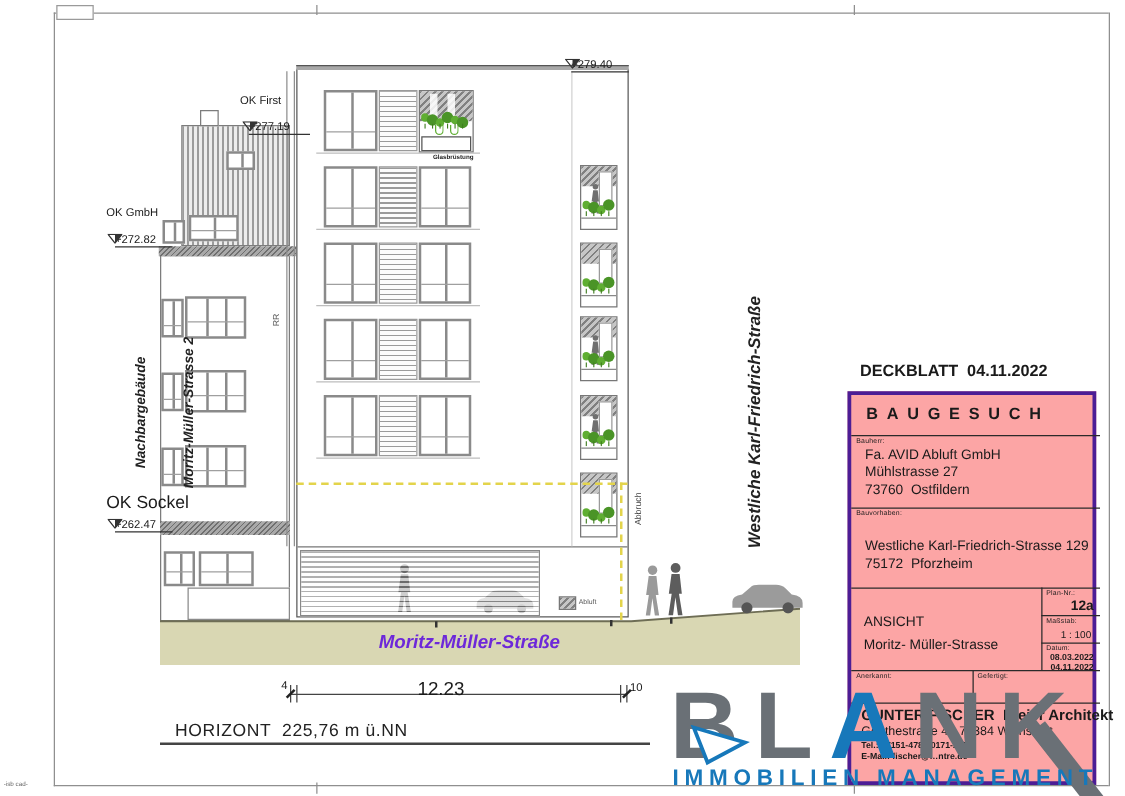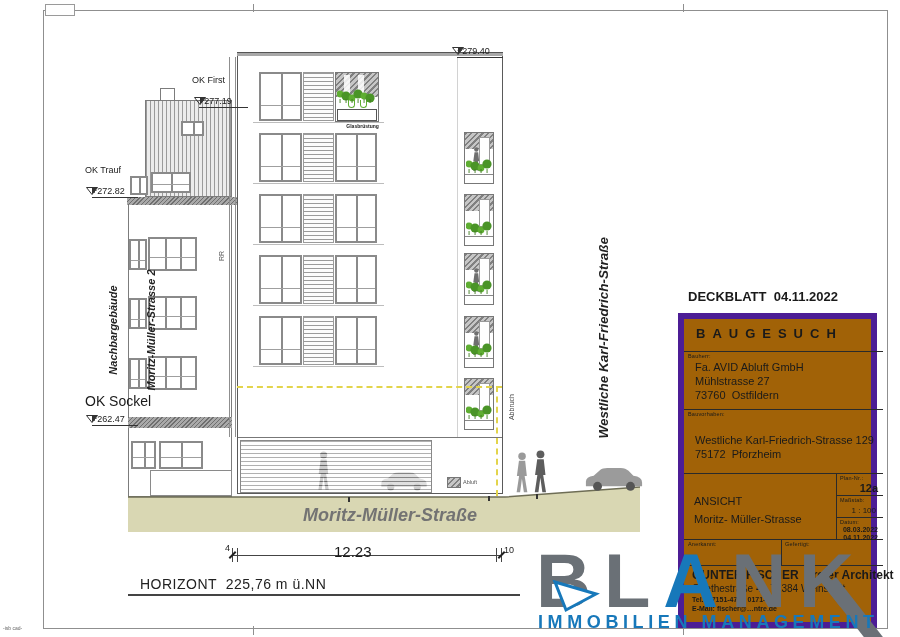--- a/index.html
+++ b/index.html
@@ -100,21 +100,21 @@
   <div class="abs hatchD" style="left:447px;top:477px;width:14px;height:11px;border:1px solid #777;z-index:6"></div>
   <div class="t" style="left:463px;top:479px;font-size:5.5px;color:#555;z-index:6">Abluft</div>
 
   <svg class="abs" style="left:128px;top:484px;z-index:5" width="514" height="50" viewBox="0 0 514 50">
     <polygon points="0,13 377,13 512,3 512,48 0,48" fill="#d9d7b3"></polygon>
     <polyline points="0,13 377,13 512,3" fill="none" stroke="#6e6d55" stroke-width="1.5"></polyline>
     <rect x="220" y="13" width="2" height="5" fill="#333"></rect>
     <rect x="360" y="12" width="2" height="5" fill="#333"></rect>
     <rect x="408" y="10" width="2" height="5" fill="#333"></rect>
   </svg>
-  <div class="t it b" style="left:303px;top:505px;font-size:18px;color:#737373;z-index:6">Moritz-Müller-Straße</div>
+  <div class="t it b" style="left:303px;top:505px;font-size:15px;color:#6d28d9;z-index:6">Moritz-Müller-Straße</div>
 
   <div class="abs" id="street-people" style="left:0;top:0;z-index:6">
       <svg viewBox="0 0 14 34" width="18.11764705882353" height="44" style="position: absolute; left: 513px; top: 452px; fill: rgb(154, 154, 154);">
         <use href="#person-sym"></use>
       </svg>
       <svg viewBox="0 0 14 34" width="18.941176470588236" height="46" style="position: absolute; left: 531px; top: 450px; fill: rgb(93, 93, 93);">
         <use href="#person-sym"></use>
       </svg>
     </div>
   <div class="abs" id="street-car" style="left:583px;top:464px;width:62px;height:28px;z-index:6">
@@ -133,21 +133,21 @@
 
   <div class="t" style="left:192px;top:75px;font-size:9px;z-index:9">OK First</div>
   <div class="t" style="left:189px;top:86px;font-size:9px;z-index:9">
     <span style="border-bottom:1px solid #333;display:inline-block;width:49px">+277.19</span>
   </div>
   <svg class="abs" style="left:194px;top:97px;z-index:9" width="12" height="8" viewBox="0 0 12 8">
       <path d="M0.5 0.5 H11.5 L6 7.5 Z" fill="none" stroke="#333"></path>
       <path d="M6 0.5 L11.5 0.5 L6 7.5 Z" fill="#333"></path>
     </svg>
 
-  <div class="t" style="left:85px;top:165px;font-size:9px;z-index:9">OK Trauf</div>
+  <div class="t" style="left:85px;top:165px;font-size:9px;z-index:9">OK GmbH</div>
   <div class="t" style="left:82px;top:176px;font-size:9px;z-index:9">
     <span style="border-bottom:1px solid #333;display:inline-block;width:46px">+272.82</span>
   </div>
   <svg class="abs" style="left:86px;top:187px;z-index:9" width="12" height="8" viewBox="0 0 12 8">
       <path d="M0.5 0.5 H11.5 L6 7.5 Z" fill="none" stroke="#333"></path>
       <path d="M6 0.5 L11.5 0.5 L6 7.5 Z" fill="#333"></path>
     </svg>
 
   <div class="t" style="left:85px;top:393px;font-size:14px;z-index:9">OK Sockel</div>
   <div class="t" style="left:82px;top:404px;font-size:9px;z-index:9">
@@ -173,21 +173,21 @@
   <div class="blk" style="left:501px;top:548px;width:1px;height:14px;background:#444;z-index:9"></div>
   <div class="blk" style="left:497px;top:554px;width:9px;height:2px;background:#222;transform:rotate(-45deg);z-index:9"></div>
   <div class="t" style="left:225px;top:543px;font-size:9px;z-index:9">4</div>
   <div class="t" style="left:334px;top:543px;font-size:15px;z-index:9">12.23</div>
   <div class="t" style="left:504px;top:545px;font-size:9px;z-index:9">10</div>
 
   <div class="t" style="left:140px;top:576px;font-size:14px;letter-spacing:.5px;color:#222;z-index:9">HORIZONT  225,76 m ü.NN</div>
   <div class="blk" style="left:128px;top:594px;width:392px;height:2px;background:#444;z-index:9"></div>
 
   <div class="t" style="left:688px;top:290px;font-size:13px;font-weight:600;z-index:10">DECKBLATT  04.11.2022</div>
-  <div class="abs" style="left:678px;top:313px;width:199px;height:315px;border:6px solid #4c1d95;background:#a16207;z-index:10">
+  <div class="abs" style="left:678px;top:313px;width:199px;height:315px;border:3px solid #4c1d95;background:#fca5a5;z-index:10">
     <div class="tb-line" style="left:0;top:32px;width:199px;height:1px"></div>
     <div class="tb-line" style="left:0;top:90px;width:199px;height:1px"></div>
     <div class="tb-line" style="left:0;top:154px;width:199px;height:1px"></div>
     <div class="tb-line" style="left:0;top:220px;width:199px;height:1px"></div>
     <div class="tb-line" style="left:0;top:246px;width:199px;height:1px"></div>
     <div class="tb-line" style="left:152px;top:154px;width:1px;height:66px"></div>
     <div class="tb-line" style="left:152px;top:176px;width:47px;height:1px"></div>
     <div class="tb-line" style="left:152px;top:198px;width:47px;height:1px"></div>
     <div class="tb-line" style="left:97px;top:220px;width:1px;height:26px"></div>
 

